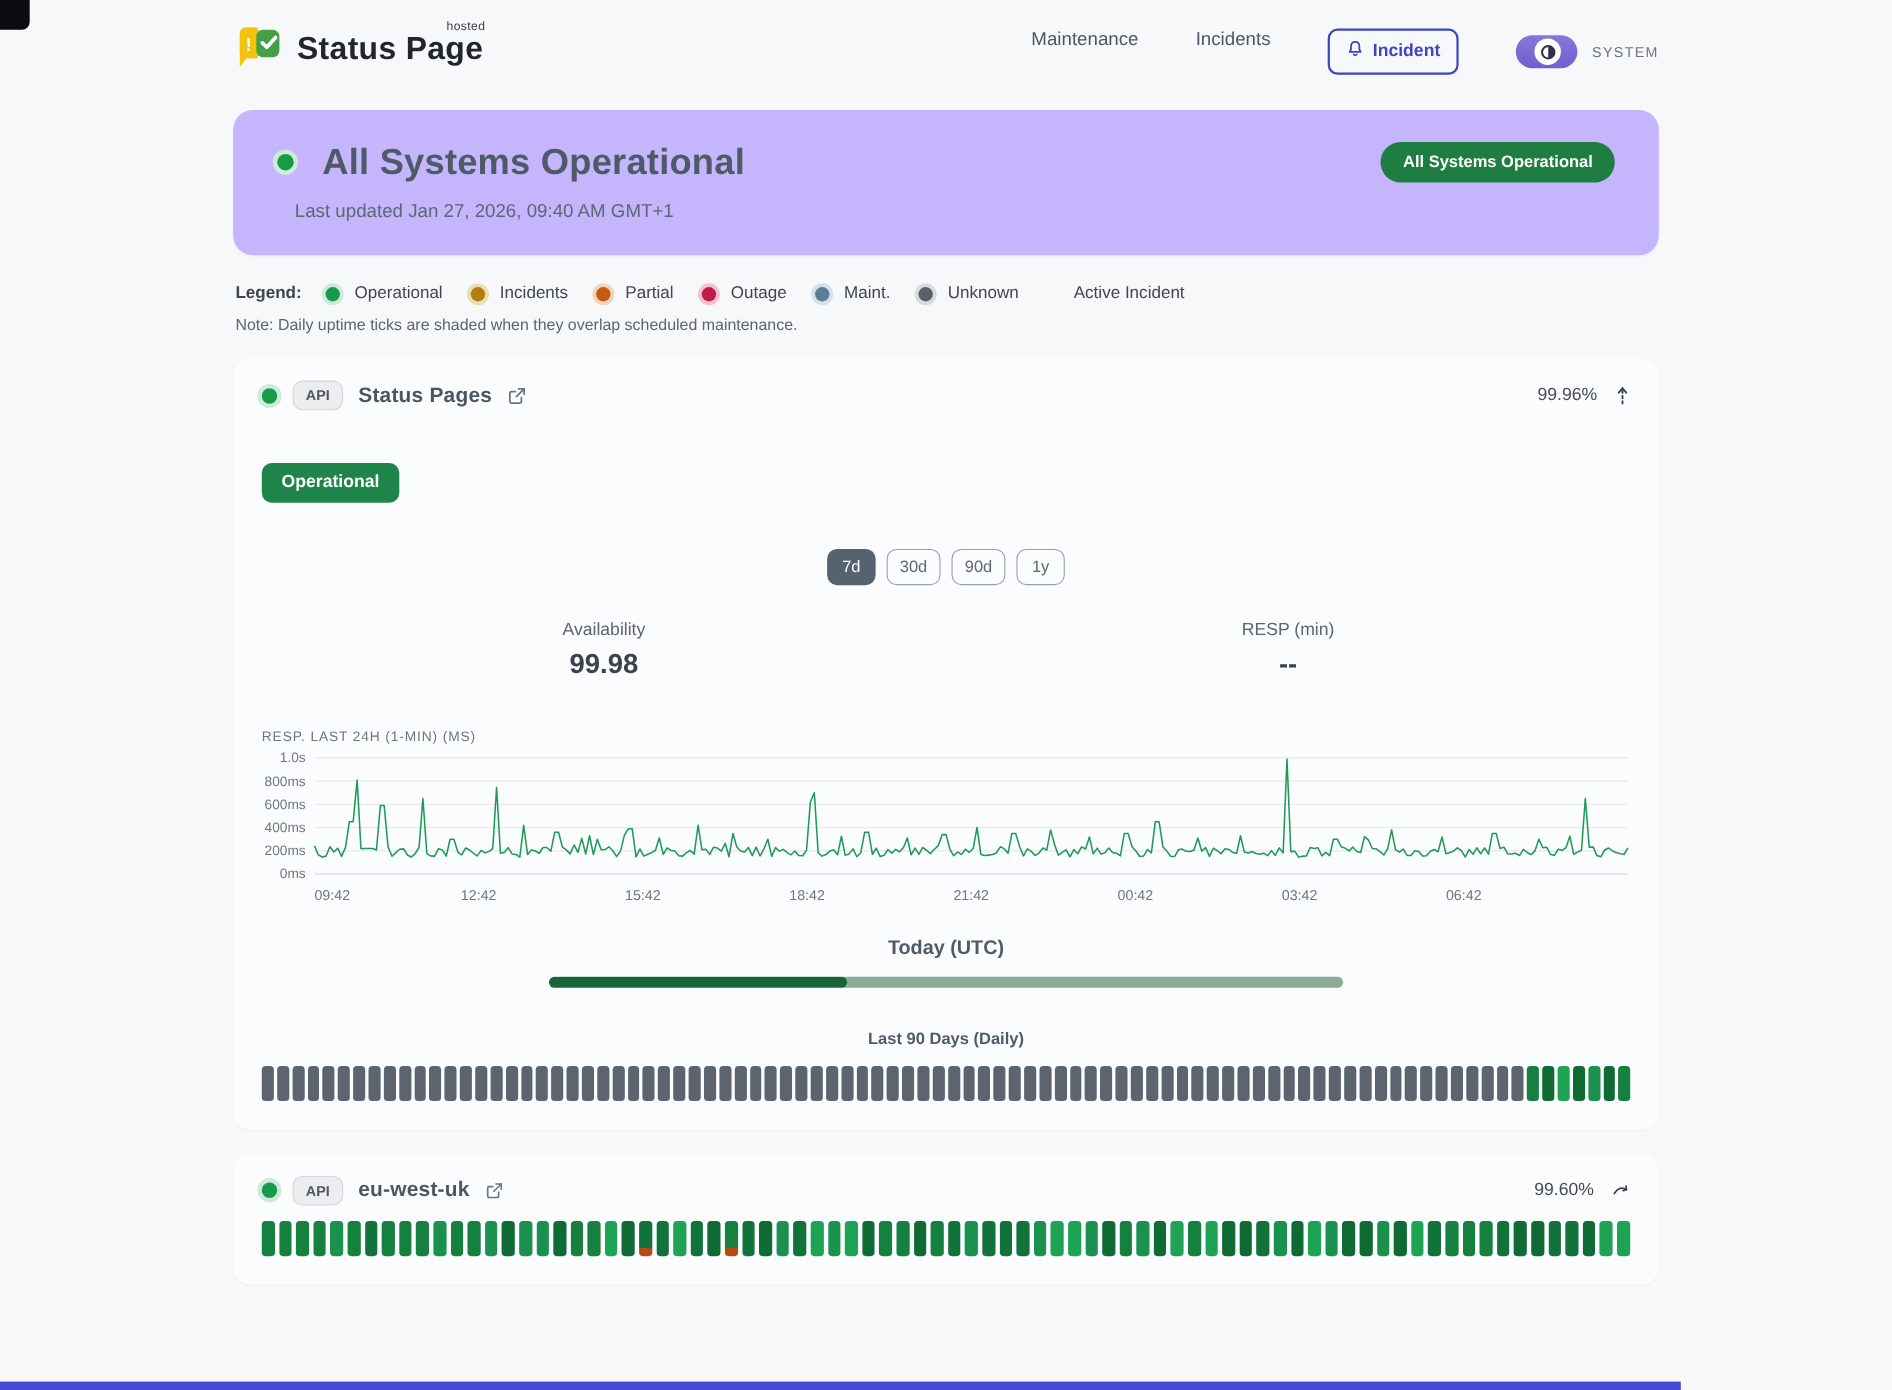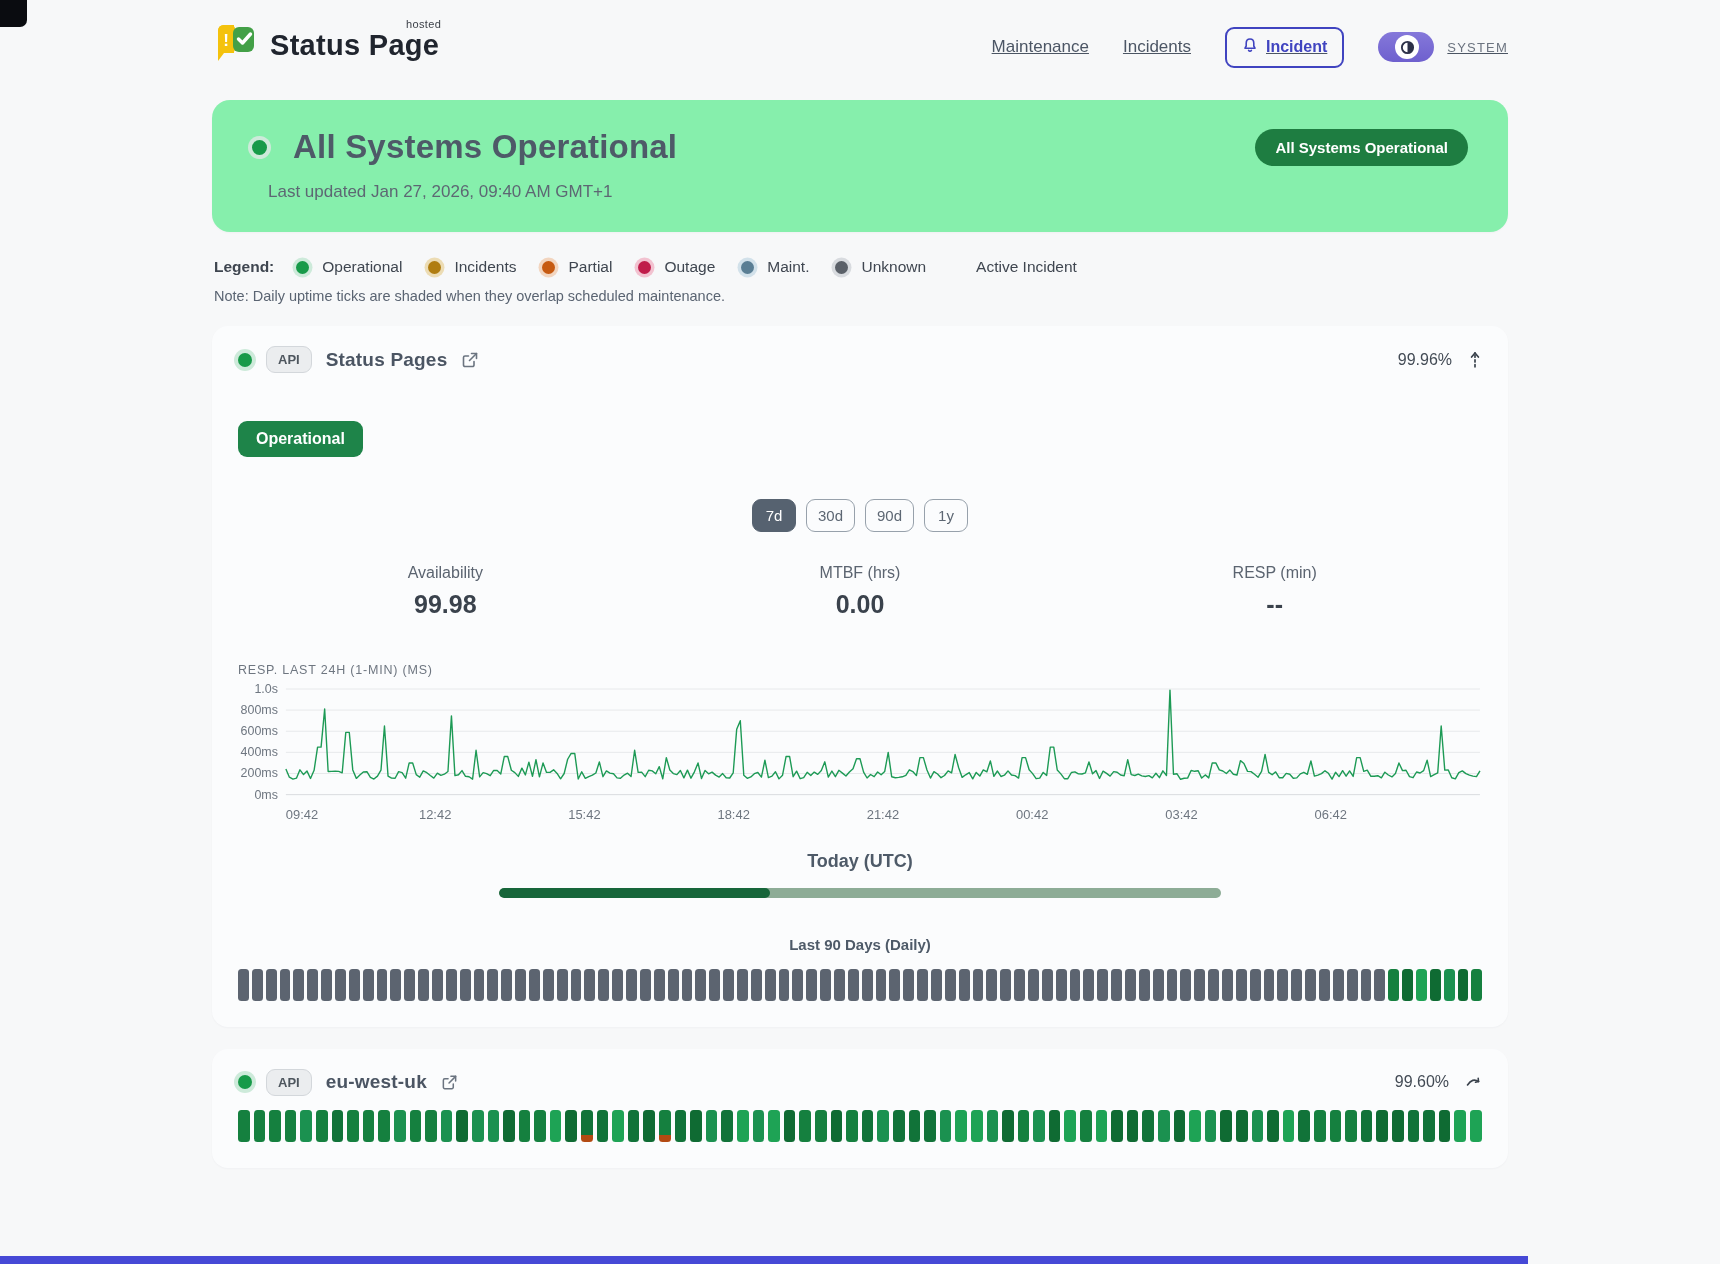--- a/index.html
+++ b/index.html
@@ -11,30 +11,30 @@
     position:relative;
     overflow:hidden;
   }
   .container { width:1296px; margin:0 auto; }
 
   
   .header { display:flex; align-items:center; justify-content:space-between; padding-top:18px; height:76px; }
   .brand { display:flex; align-items:flex-start; gap:10px; cursor:pointer; }
   .brand-text { position:relative; font-size:29px; font-weight:700; color:#20252e; letter-spacing:.3px; margin-top:8px; }
   .brand-sup { position:absolute; top:-11px; right:-2px; font-size:11px; font-weight:400; color:#3a3f47; letter-spacing:.4px; }
-  .nav { display:flex; align-items:center; gap:34px;text-decoration:underline; }
+  .nav { display:flex; gap:52px; }
   .nav-link { font-size:17px; color:#4c5665; cursor:pointer; }
   .subscribe-btn { display:flex; align-items:center; gap:8px; border:2px solid #4044c0; color:#4044c0; border-radius:9px; padding:8px 15px; font-size:16px; font-weight:700; background:transparent; cursor:pointer; }
   .theme-wrap { display:flex; align-items:center; gap:13px; }
   .toggle { width:56px; height:30px; border-radius:15px; background:linear-gradient(180deg,#8578da,#6e60ce); position:relative; cursor:pointer; }
   .toggle-knob { position:absolute; top:3px; left:17px; width:24px; height:24px; border-radius:50%; background:#fff; display:flex; align-items:center; justify-content:center; }
   .theme-label { font-size:13px; letter-spacing:1.2px; color:#6c7480; }
 
   
-  .hero-card { margin-top:24px; background:#86efac; border-radius:18px; padding:28px 40px 30px; box-shadow:0 1px 2px rgba(30,40,60,.03); }
+  .hero-card { margin-top:24px; background:#c4b5fd; border-radius:18px; padding:28px 40px 30px; box-shadow:0 1px 2px rgba(30,40,60,.03); }
   .hero-row { display:flex; align-items:center; justify-content:space-between; }
   .hero-left { display:flex; align-items:center; gap:26px; }
   .status-dot { width:15px; height:15px; border-radius:50%; background:#179a49; box-shadow:0 0 0 4px #cdeada; }
   .hero-title { font-size:33px; font-weight:600; color:#4e5a68; letter-spacing:.2px; }
   .hero-badge { background:#1e7d41; color:#fff; font-size:15px; font-weight:700; border-radius:999px; padding:10px 20px; }
   .hero-updated { margin-top:16px; margin-left:16px; font-size:17px; color:#5d6773; }
 
   
   .legend-row { display:flex; align-items:center; margin-top:26px; padding-left:2px; font-size:15.5px; color:#3f4650; flex-wrap:nowrap; }
   .legend-label { font-weight:700; margin-right:22px; }
@@ -206,24 +206,20 @@
         <button class="range-btn active">7d</button>
         <button class="range-btn">30d</button>
         <button class="range-btn">90d</button>
         <button class="range-btn">1y</button>
       </div>
 
     <div class="stats-row" id="stats-row">
         <div class="stat">
           <div class="stat-label">Availability</div>
           <div class="stat-value">99.98</div>
-        </div>
-        <div class="stat">
-          <div class="stat-label">MTBF (hrs)</div>
-          <div class="stat-value">0.00</div>
         </div>
         <div class="stat">
           <div class="stat-label">RESP (min)</div>
           <div class="stat-value">--</div>
         </div>
       </div>
 
     <div class="chart-title">RESP. LAST 24H (1-MIN) (MS)</div>
     <svg class="chart-svg" id="resp-chart" viewBox="0 0 1248 148">
         <line x1="48" y1="112" x2="1246" y2="112" stroke="#d9dcdf" stroke-width="1"></line>

